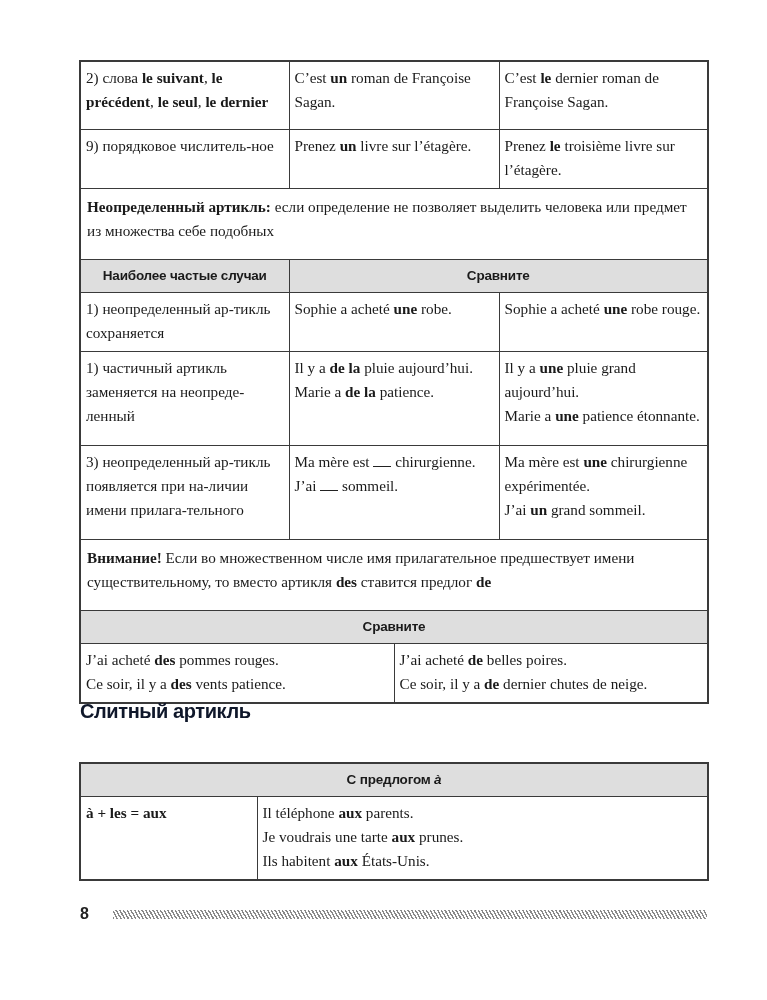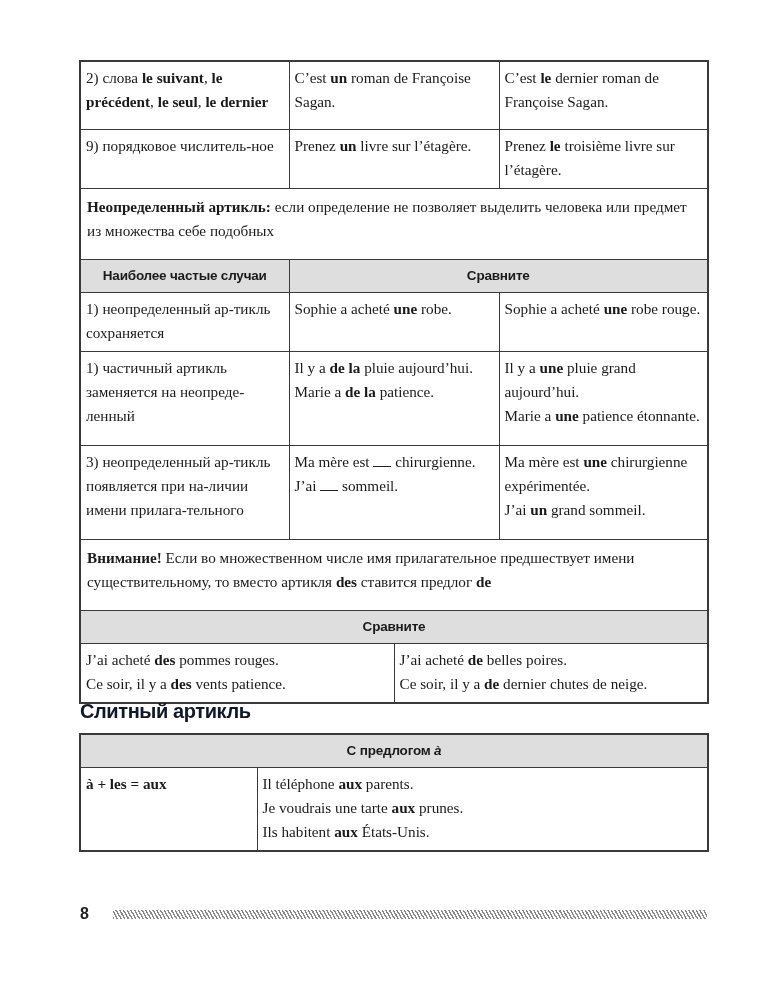--- a/index.html
+++ b/index.html
@@ -16,21 +16,21 @@
   .hdr { background:#dedede; text-align:center; vertical-align:middle;
          font-family:"Liberation Sans","DejaVu Sans",sans-serif; font-weight:bold;
          font-size:13.5px; height:24px; padding:4px 13px; letter-spacing:-0.2px; }
   .note { padding:6px 6px 16px 6px; }
   b { font-weight:bold; }
   .wavy { text-decoration-style:wavy; text-decoration-color:#999;
           text-decoration-thickness:1px; text-underline-offset:3px; }
   .blank { display:inline-block; width:18px; border-bottom:1.6px solid #222; height:14px; vertical-align:baseline; }
 
   #t1 { left:79px; top:60px; width:628px; }
-  #t2 { left:79px; top:733px; width:628px; }
+  #t2 { left:79px; top:762px; width:628px; }
 
   .section-title { position:absolute; left:80px; top:700px; margin:0;
     font-family:"Liberation Sans","DejaVu Sans",sans-serif; font-weight:bold; font-size:20px;
     letter-spacing:-0.4px; color:#0f172a; }
 
   .footer { position:absolute; left:80px; top:905px; width:630px; height:20px; }
   .page-num { position:absolute; left:0; top:0; font-family:"Liberation Sans","DejaVu Sans",sans-serif;
     font-weight:bold; font-size:16px; color:#222; }
   .hatch { position:absolute; left:33px; top:5px; width:594px; height:9px;
     background:repeating-linear-gradient(60deg, #8a8a8a 0px, #8a8a8a 1.4px, transparent 1.4px, transparent 3.2px); }

